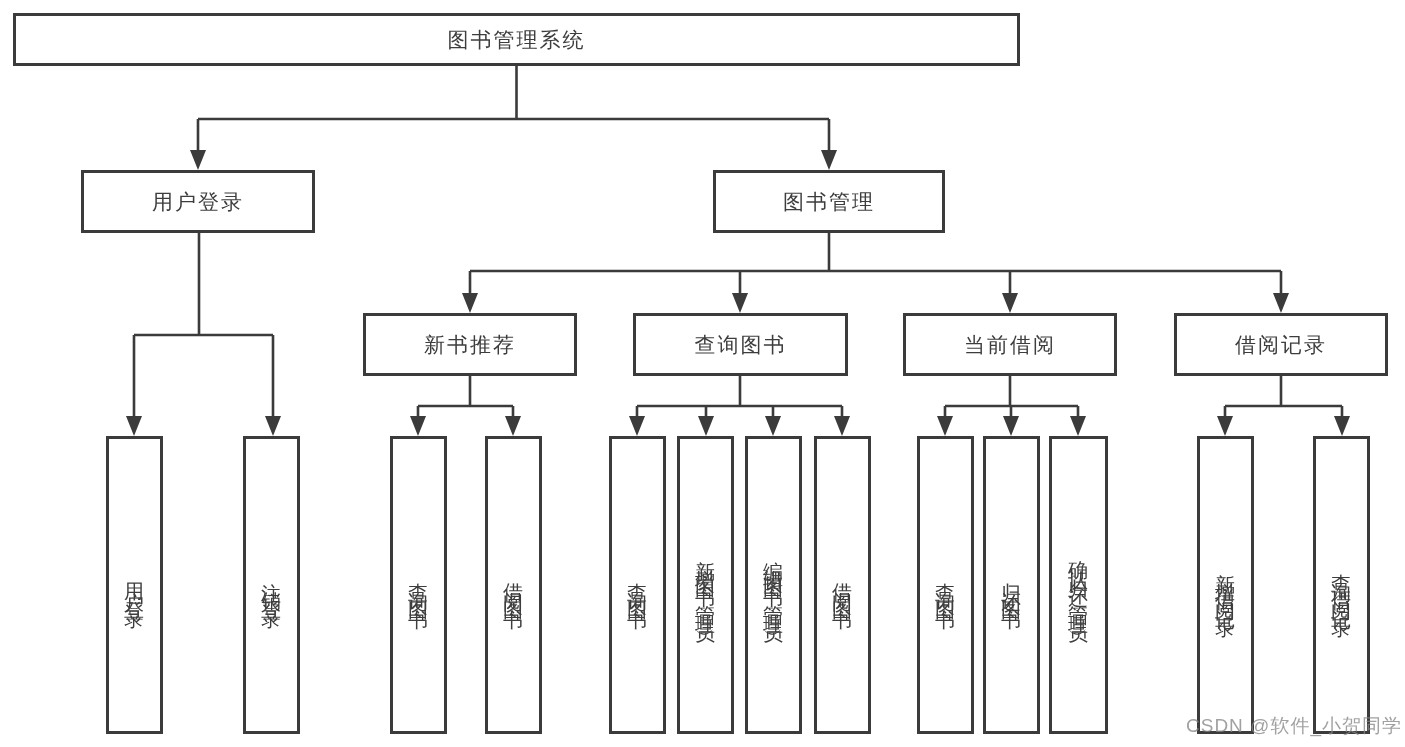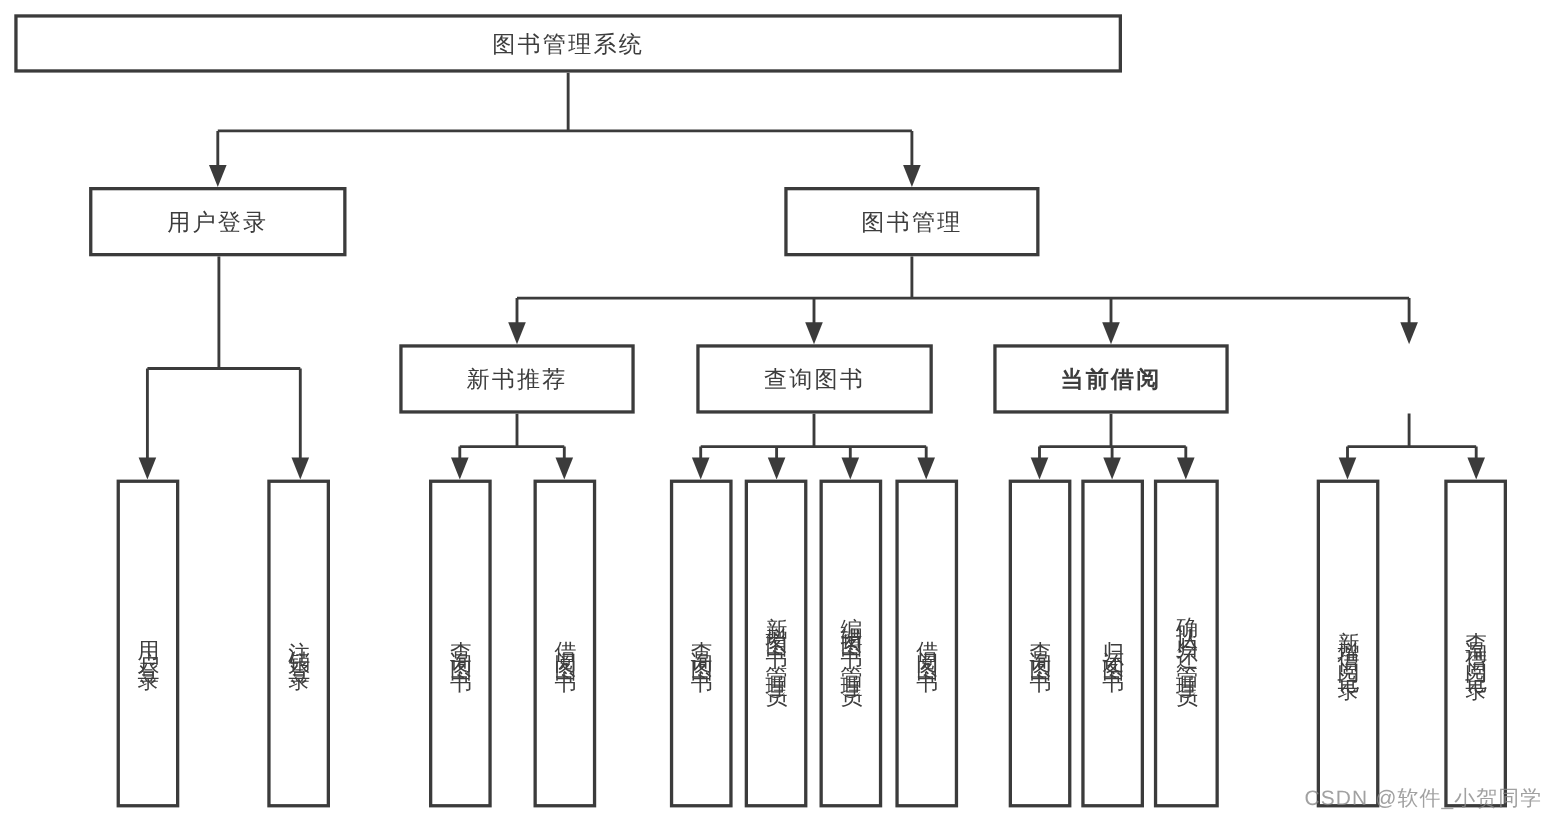--- a/index.html
+++ b/index.html
@@ -56,21 +56,21 @@
     white-space: nowrap;
     z-index: 3;
     text-align: right;
   }
   
   .n-root          { left: 13px;   top: 13px;  width: 1007px; height: 53px; }
   .n-user-login    { left: 81px;   top: 170px; width: 234px;  height: 63px; }
   .n-book-mgmt     { left: 713px;  top: 170px; width: 232px;  height: 63px; }
   .n-new-book      { left: 363px;  top: 313px; width: 214px;  height: 63px; text-align: right; }
   .n-book-borrow   { left: 633px;  top: 313px; width: 215px;  height: 63px; }
-  .n-cur-borrow    { left: 903px;  top: 313px; width: 214px;  height: 63px; font-weight: bold; }
+  .n-cur-borrow    { left: 903px;  top: 313px; width: 214px;  height: 63px; }
   .n-borrow-rec    { left: 1174px; top: 313px; width: 214px;  height: 63px; }
   .l-g1c0 { left: 106px;  }
   .l-g1c1 { left: 243px;  }
   .l-g2c0 { left: 390px;  }
   .l-g2c1 { left: 485px;  }
   .l-g3c0 { left: 609px;  }
   .l-g3c1 { left: 677px;  }
   .l-g3c2 { left: 745px;  }
   .l-g3c3 { left: 814px;  }
   .l-g4c0 { left: 917px;  }
@@ -143,20 +143,21 @@
   </svg>
 
   <div class="node hnode n-root">图书管理系统</div>
 
   <div class="node hnode n-user-login">用户登录</div>
   <div class="node hnode n-book-mgmt">图书管理</div>
 
   <div class="node hnode n-new-book">新书推荐</div>
   <div class="node hnode n-book-borrow">查询图书</div>
   <div class="node hnode n-cur-borrow">当前借阅</div>
+  <div class="node hnode n-borrow-rec">借阅记录</div>
 
   <div class="node vnode l-g1c0">
     <span class="vtext">用户登录</span>
   </div>
   <div class="node vnode l-g1c1">
     <span class="vtext">注销登录</span>
   </div>
 
   <div class="node vnode l-g2c0">
     <span class="vtext">查询图书</span>

